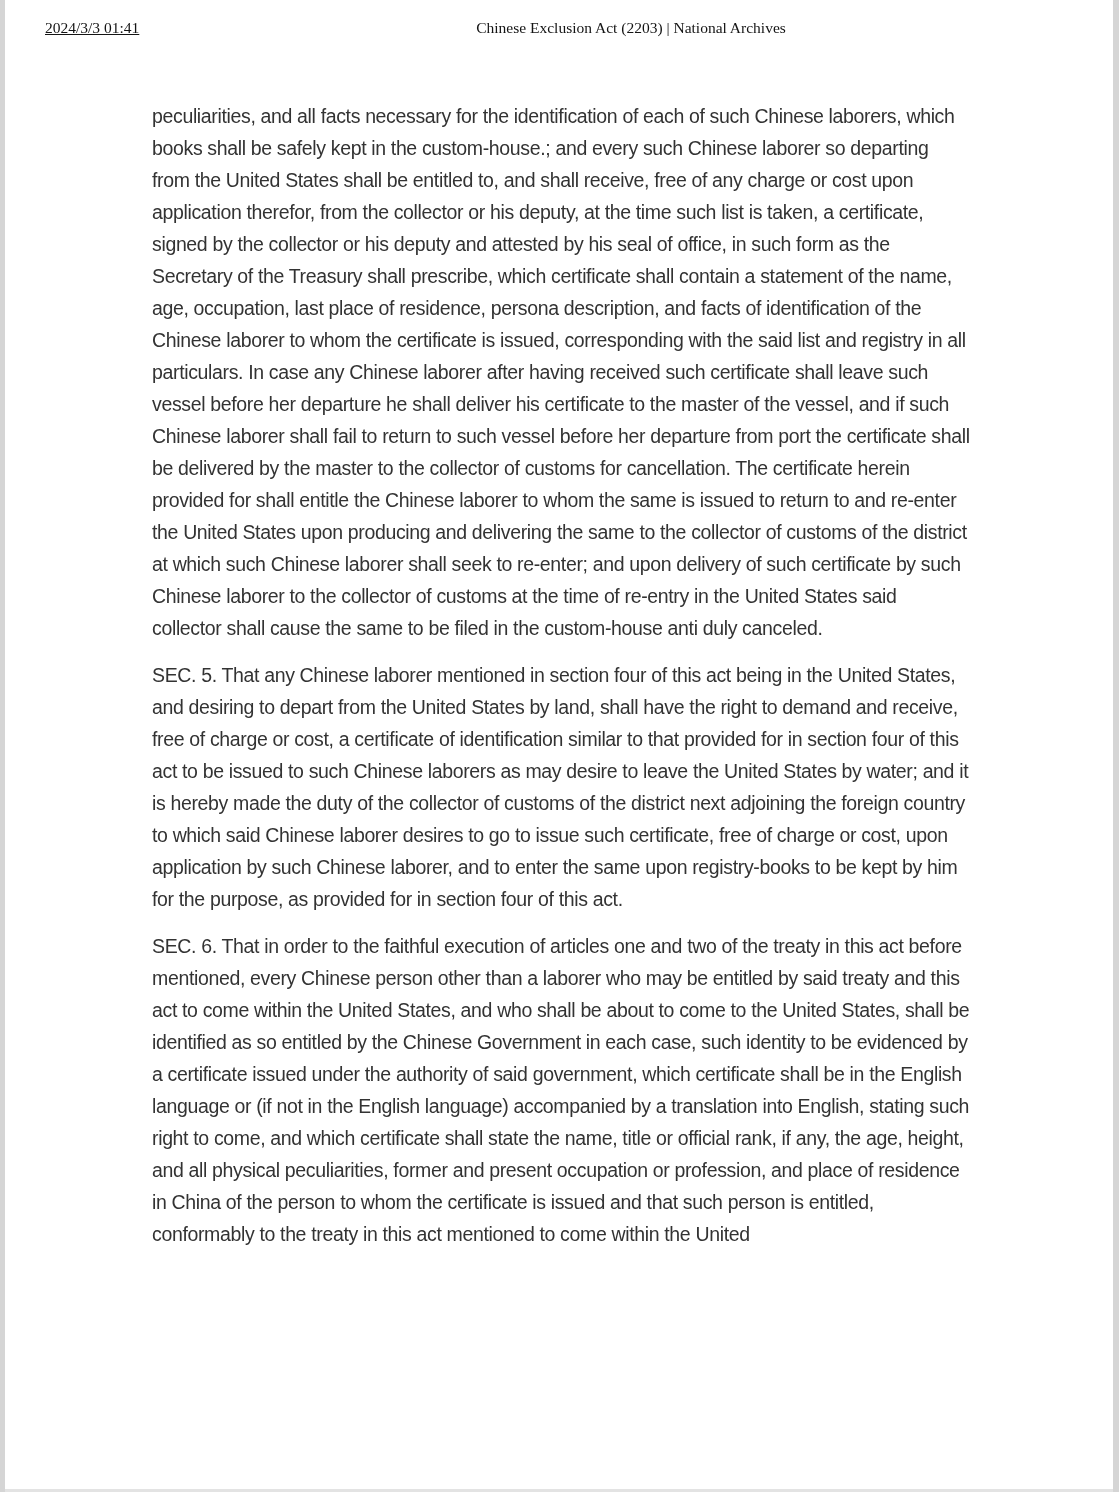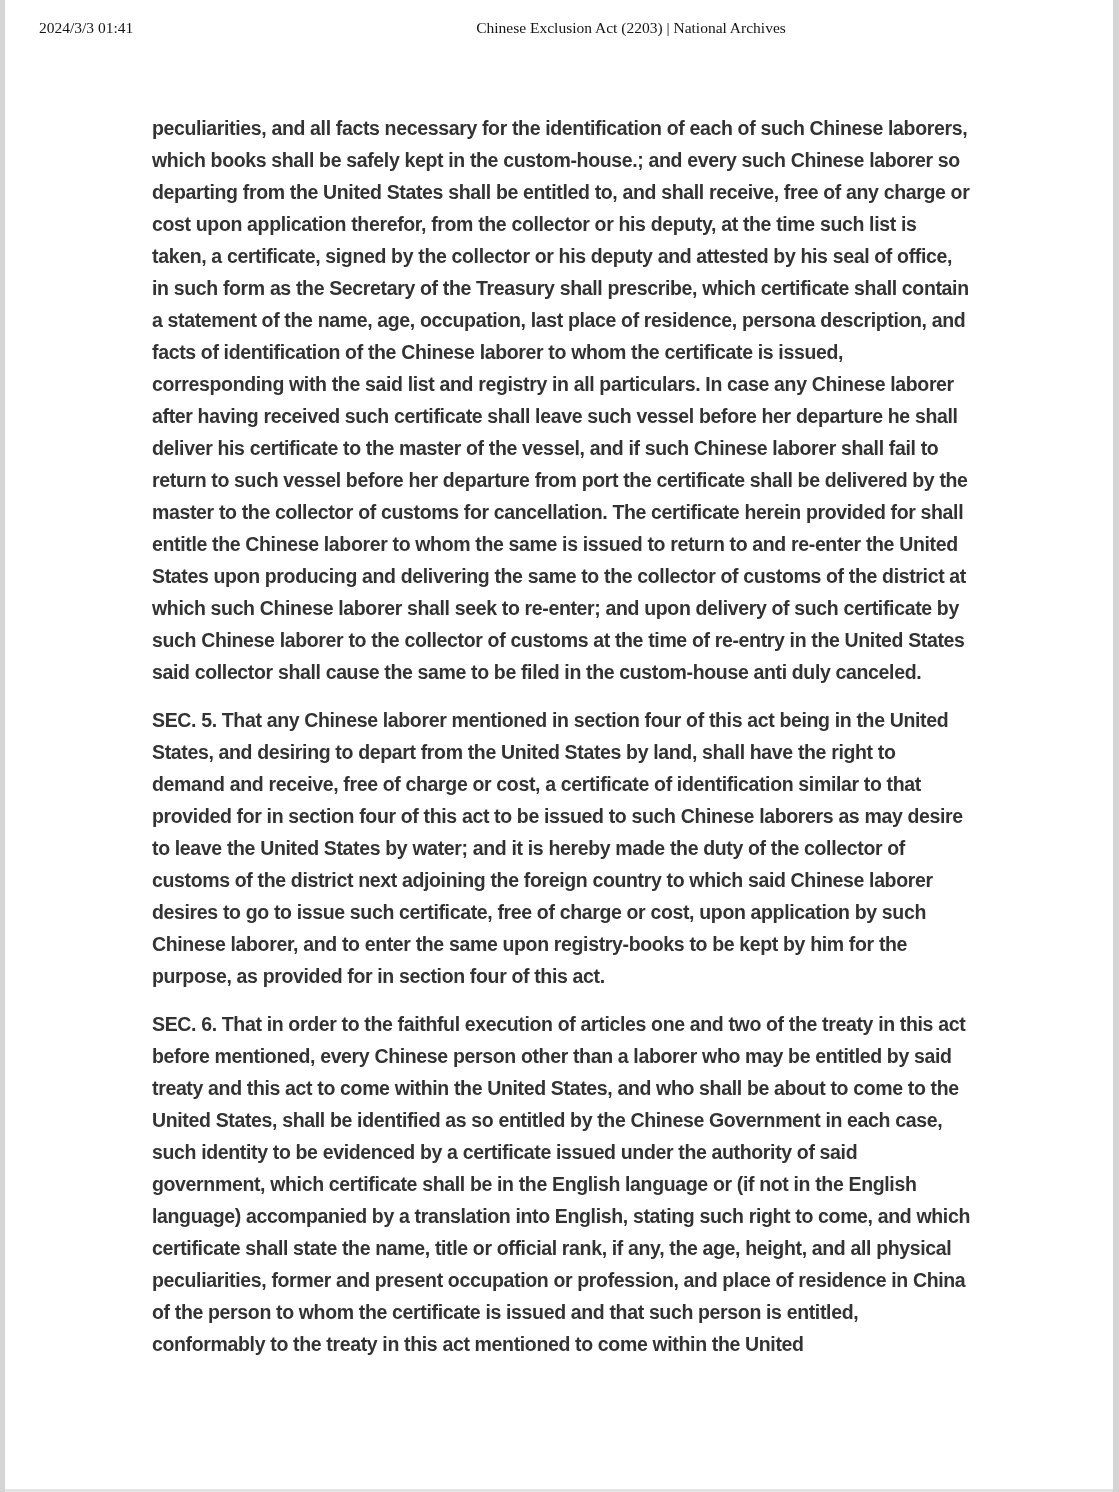--- a/index.html
+++ b/index.html
@@ -37,46 +37,46 @@
     top: 19px;
     left: 0;
     width: 100%;
     height: 20px;
     font-family: "Liberation Serif", serif;
     font-size: 15.5px;
     color: #141414;
   }
   .print-datetime {
     position: absolute;
-    left: 39px;
+    left: 45px;
     top: 0;
     white-space: nowrap;
+    text-decoration: underline;
   }
   .print-title {
     position: absolute;
     left: 631px;
     top: 0;
     transform: translateX(-50%);
     white-space: nowrap;
   }
   .doc-body {
     position: absolute;
     left: 152px;
     top: 96px;
     width: 818px;
     color: #333333;
     font-size: 19.5px;
     line-height: 32px;
     letter-spacing: -0.35px;
     text-align: left;
   }
   .doc-body p {
-    margin: 16px 0 15px 0;
+    margin: 4px 0 15px 0;
     padding: 0;
-    font-weight: bold;
   }
 </style>
 </head>
 <body>
 
 <div class="edge-strip-left"></div>
 <div class="edge-strip-right"></div>
 <div class="edge-strip-bottom"></div>
 
 <div class="print-header">

